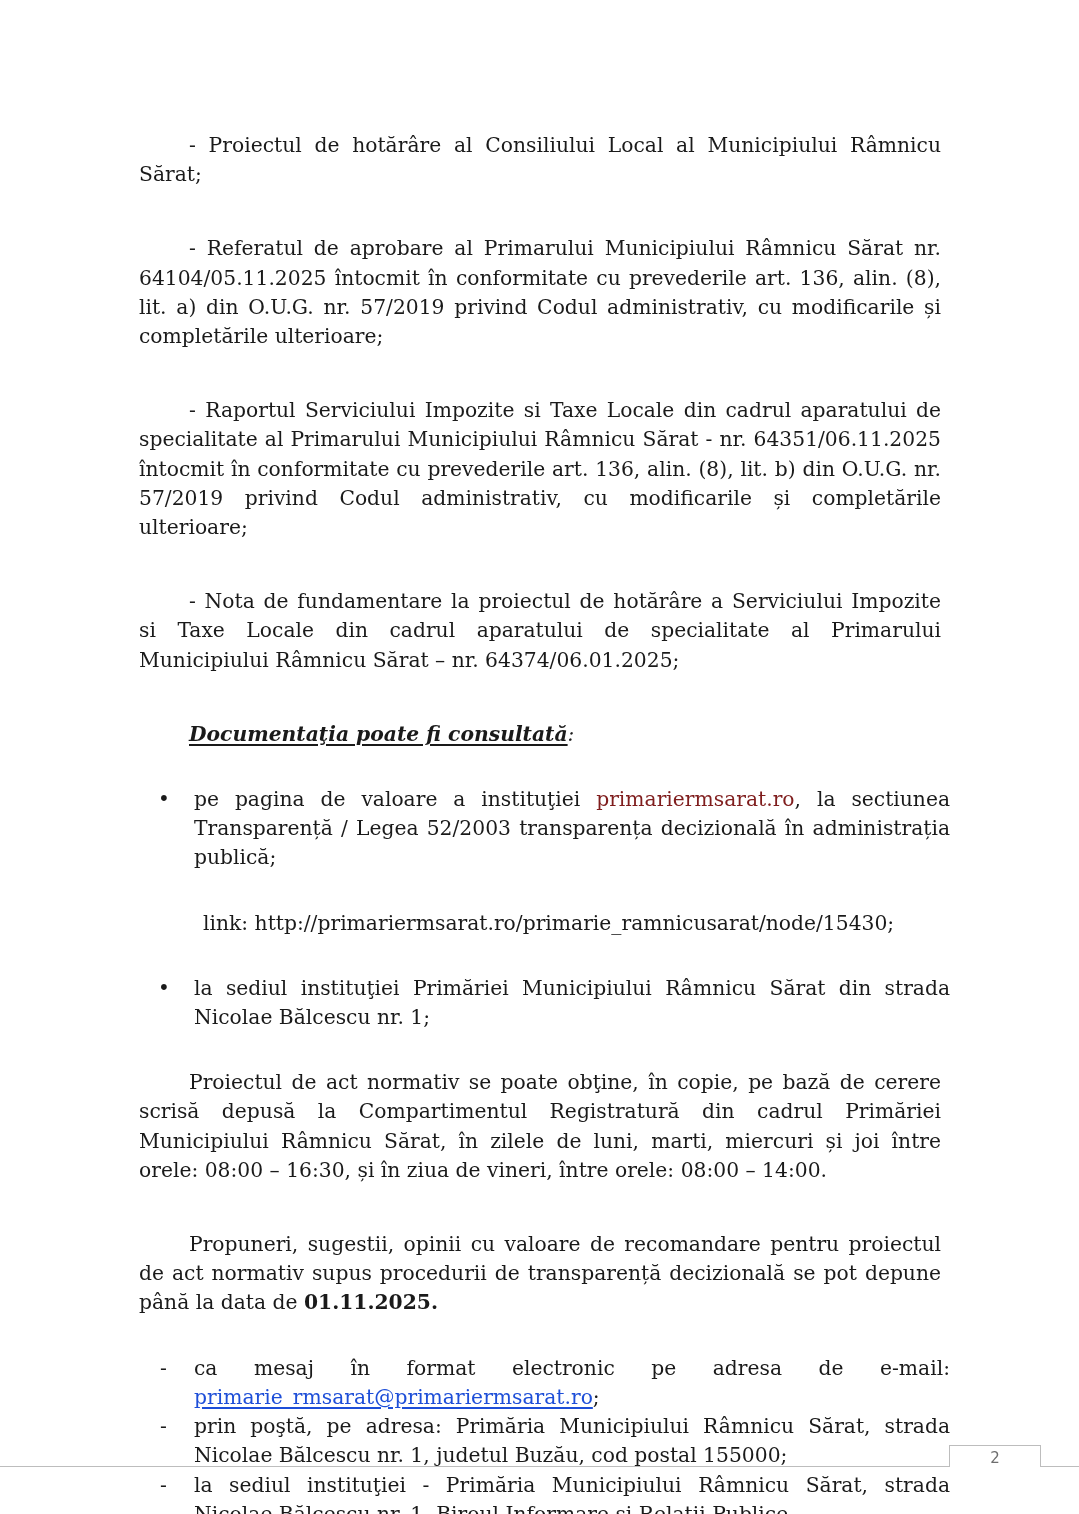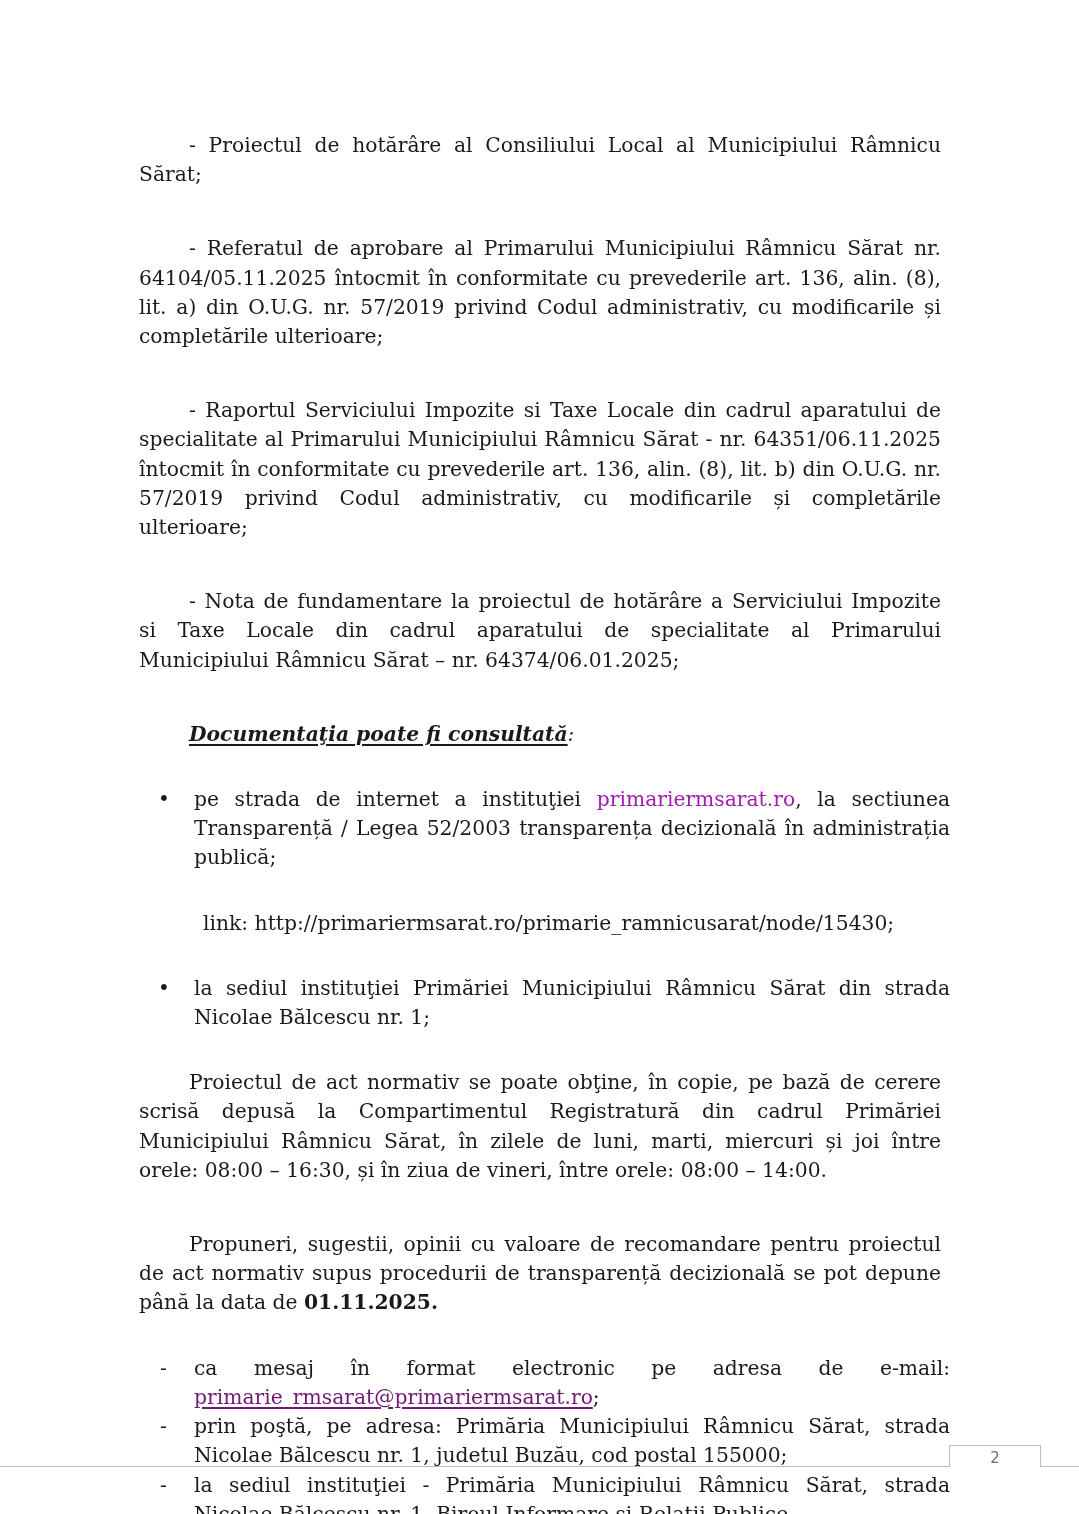--- a/index.html
+++ b/index.html
@@ -32,22 +32,22 @@
     .gap { height: 27px; }
     .heading {
       padding-left: 50px;
       font-style: italic;
     }
     .heading b {
       text-decoration: underline;
       text-underline-offset: 3px;
       text-decoration-thickness: 2px;
     }
-    .link { color: #a21caf; text-decoration: none; }
-    .link-ul { color: #701a75; text-underline-offset: 3px; }
+    .link { color: #7f1d1d; text-decoration: none; }
+    .link-ul { color: #1d4ed8; text-underline-offset: 3px; }
     .bullet-list, .dash-list {
       margin: 0; padding: 0; list-style: none;
     }
     .bullet-list li, .dash-list li {
       position: relative;
       padding-left: 64px;
       line-height: 29.2px;
       text-align: justify;
       text-align-last: left;
     }
@@ -106,21 +106,21 @@
 
   <p class="indent">- Nota de fundamentare la proiectul de hotărâre a Serviciului Impozite si Taxe Locale din cadrul aparatului de specialitate al Primarului Municipiului Râmnicu Sărat – nr. 64374/06.01.2025;</p>
   <div class="gap"></div>
 
   <p class="heading"><b> Documentaţia poate fi consultată</b><span>:</span></p>
   <div class="gap"></div>
 
   <ul class="bullet-list">
     <li>
       <span class="marker">•</span>
-      <span>pe strada de internet a instituţiei </span><a class="link" href="#">primariermsarat.ro</a><span>, la sectiunea Transparență / Legea 52/2003 transparența decizională în administrația publică;</span>
+      <span>pe pagina de valoare a instituţiei </span><a class="link" href="#">primariermsarat.ro</a><span>, la sectiunea Transparență / Legea 52/2003 transparența decizională în administrația publică;</span>
     </li>
   </ul>
   <div class="gap"></div>
   <p class="link-line">link: http://primariermsarat.ro/primarie_ramnicusarat/node/15430;</p>
   <div class="gap"></div>
   <ul class="bullet-list">
     <li>
       <span class="marker">•</span>
       <span>la sediul instituţiei Primăriei Municipiului Râmnicu Sărat din strada Nicolae Bălcescu nr. 1;</span>
     </li>

